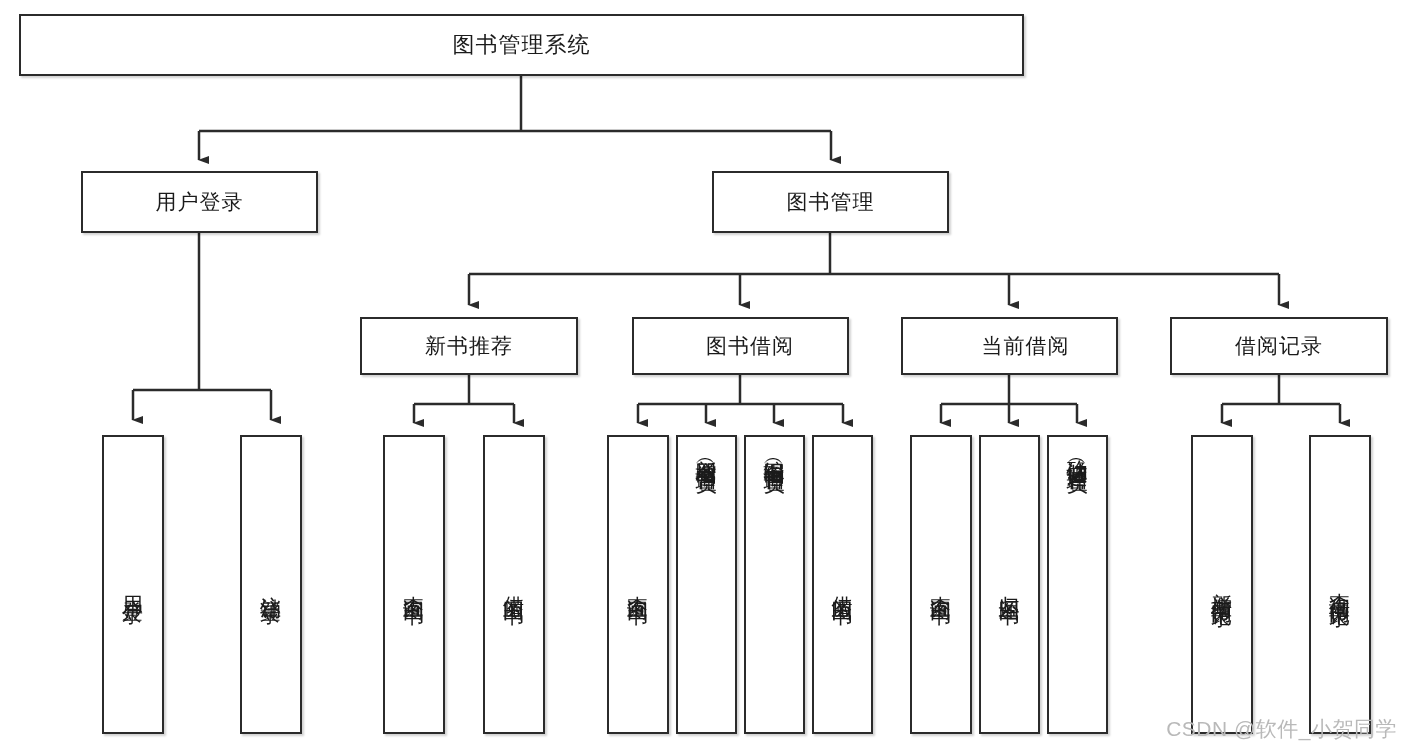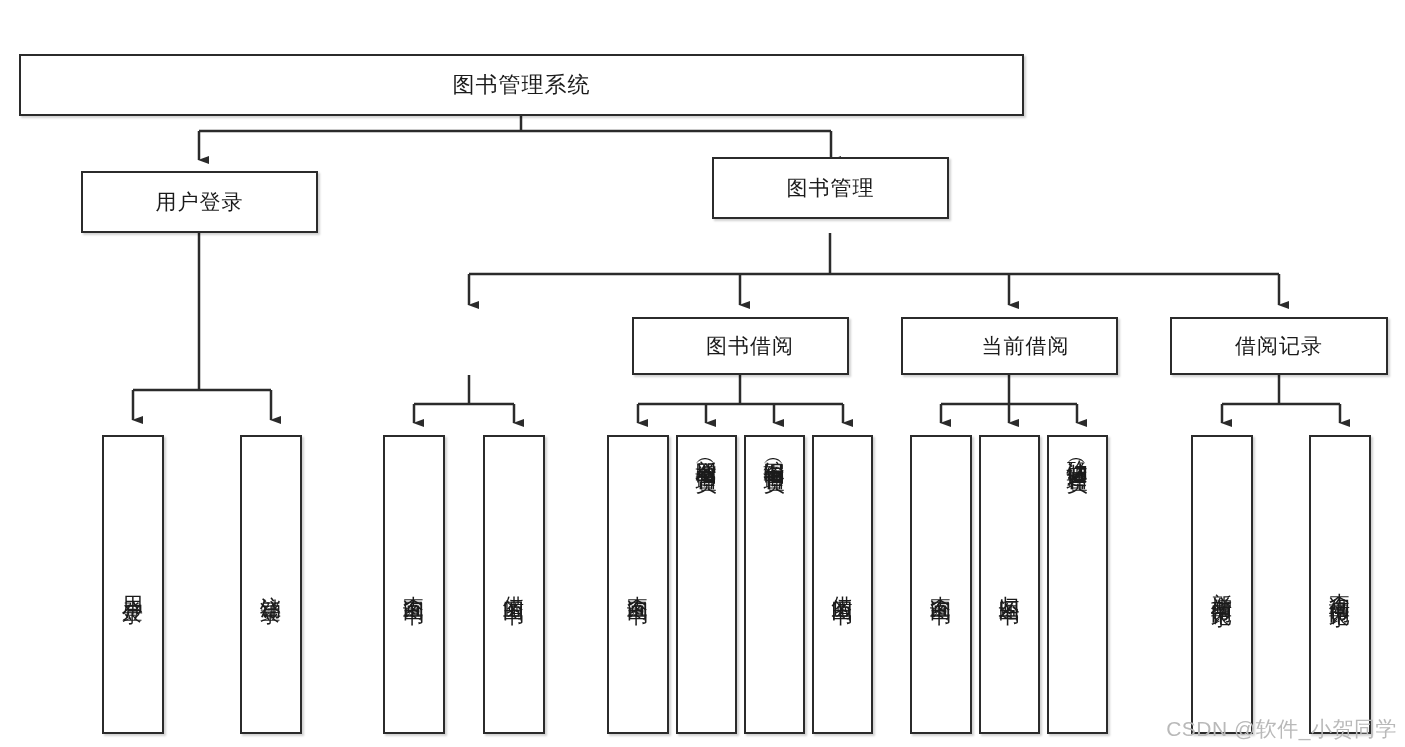--- a/index.html
+++ b/index.html
@@ -121,32 +121,35 @@
       <path d="M1009,404 L1009,423" marker-end="url(#arrow)"></path>
       <path d="M1077,404 L1077,423" marker-end="url(#arrow)"></path>
 
       <path d="M1279,375 L1279,404"></path>
       <path d="M1222,404 L1340,404"></path>
       <path d="M1222,404 L1222,423" marker-end="url(#arrow)"></path>
       <path d="M1340,404 L1340,423" marker-end="url(#arrow)"></path>
     </g>
   </svg>
 
-  <div class="node root" style="left:19px; top:14px; width:1005px; height:62px;margin-top:40px;">
+  <div class="node root" style="left:19px; top:14px; width:1005px; height:62px;">
     <span class="label">图书管理系统</span>
   </div>
 
   <div class="node" style="left:81px; top:171px; width:237px; height:62px;">
     <span class="label">用户登录</span>
   </div>
 
-  <div class="node" style="left:712px; top:157px; width:237px; height:62px;">
+  <div class="node" style="left:712px; top:171px; width:237px; height:62px;">
     <span class="label">图书管理</span>
   </div>
 
+  <div class="node" style="left:360px; top:317px; width:218px; height:58px;">
+    <span class="label">新书推荐</span>
+  </div>
 
   <div class="node" style="left:632px; top:317px; width:217px; height:58px;padding-left:19px;">
     <span class="label">图书借阅</span>
   </div>
 
   <div class="node" style="left:901px; top:317px; width:217px; height:58px;padding-left:32px;">
     <span class="label">当前借阅</span>
   </div>
 
   <div class="node" style="left:1170px; top:317px; width:218px; height:58px;">

